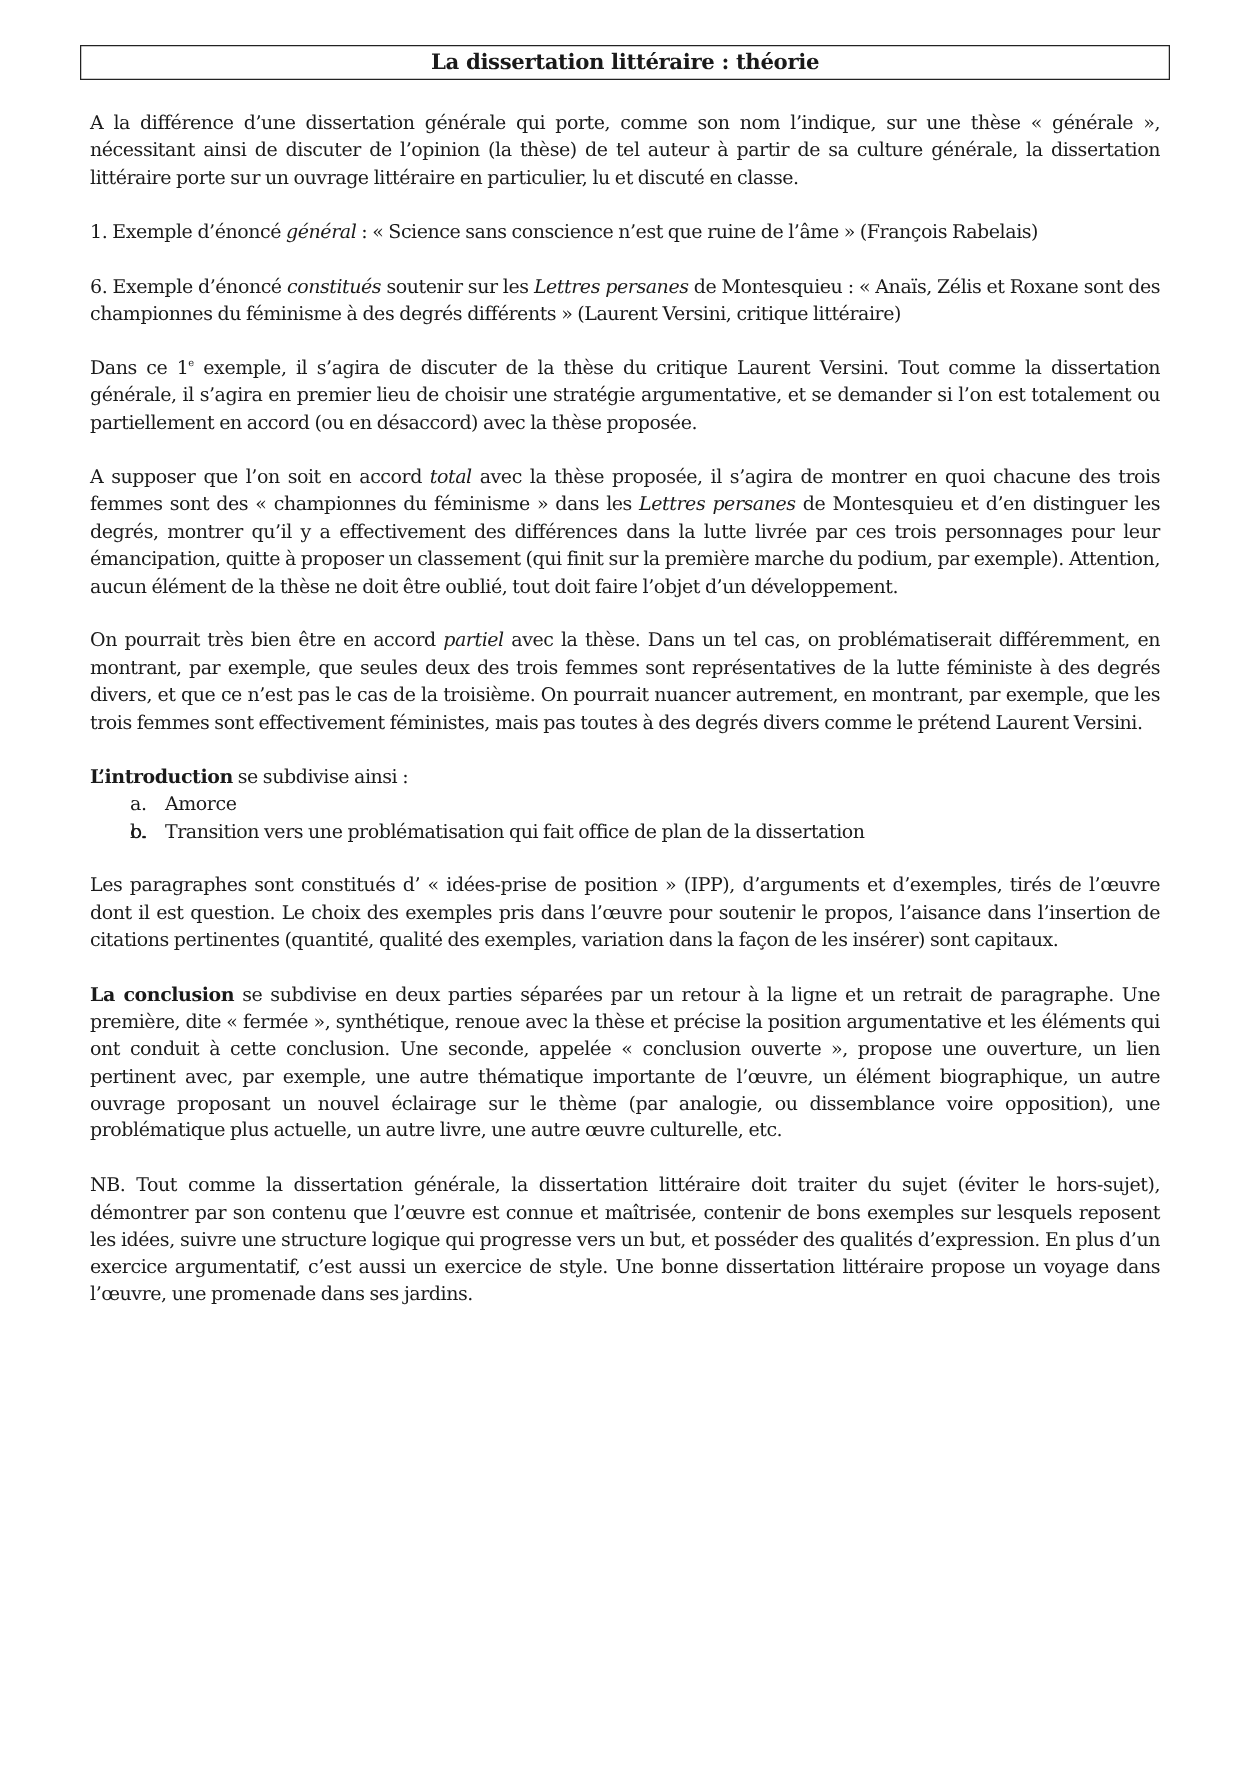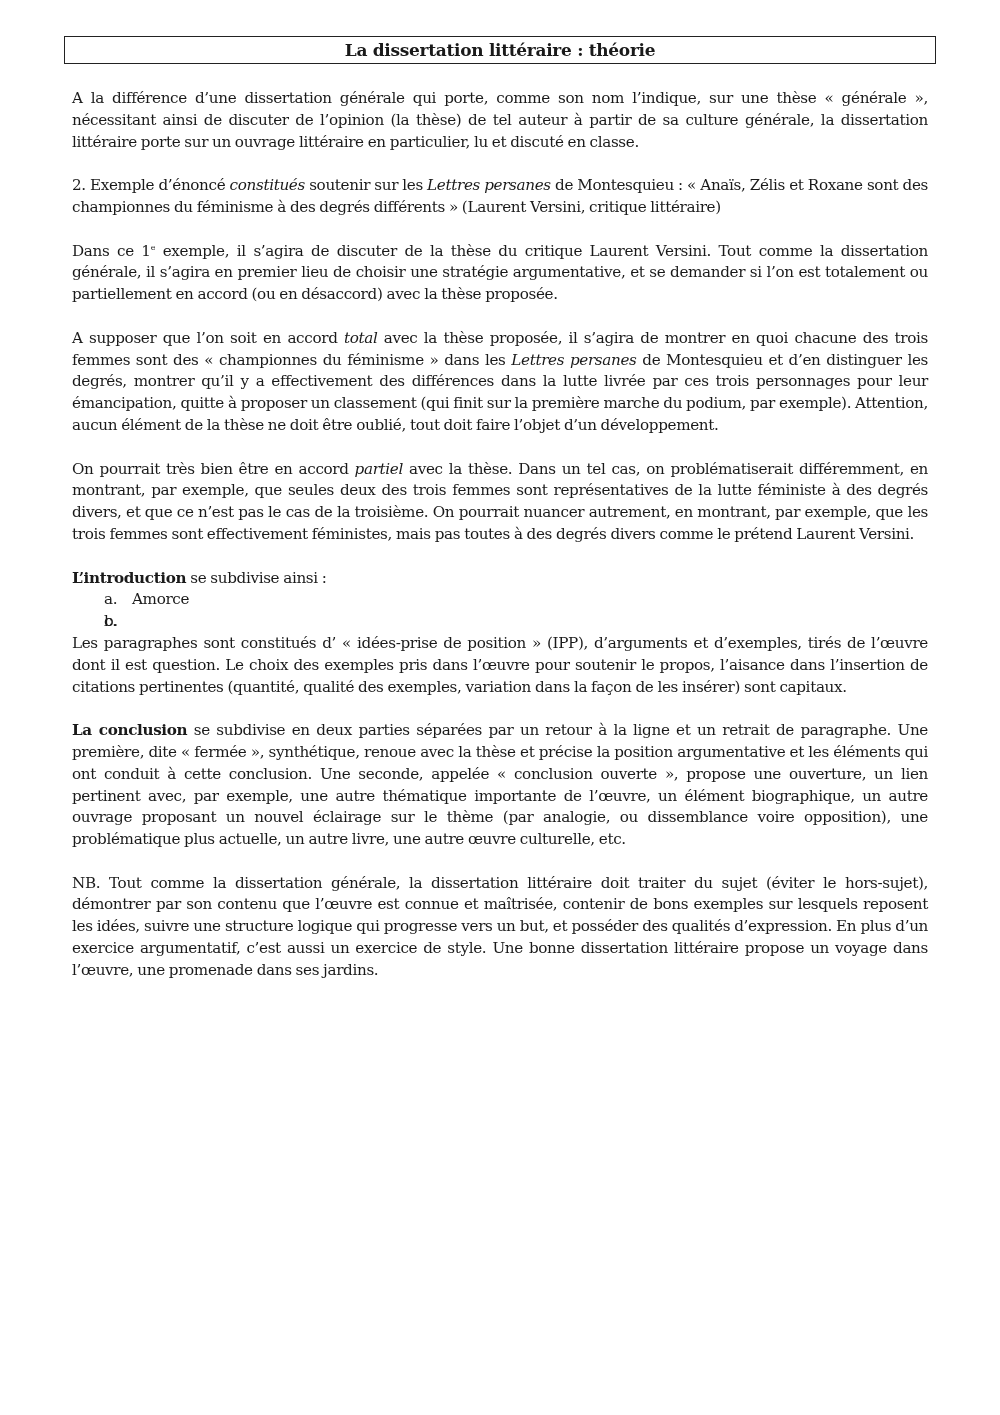--- a/index.html
+++ b/index.html
@@ -73,36 +73,37 @@
 <body>
 
 <div class="page">
 
   <div class="title-box">La dissertation littéraire : théorie</div>
 
   <div class="content">
 
     <p class="last-left">A la différence d’une dissertation générale qui porte, comme son nom l’indique, sur une thèse « générale », nécessitant ainsi de discuter de l’opinion (la thèse) de tel auteur à partir de sa culture générale, la dissertation littéraire porte sur un ouvrage littéraire en particulier, lu et discuté en classe.</p>
 
+    <p class="last-left"><span>1. Exemple d’énoncé </span><em>général</em><span> : « Science sans conscience n’est que ruine de l’âme » (François Rabelais)</span></p>
 
-    <p class="last-left"><span>2. Exemple d’énoncé </span><em>constitués</em><span> soutenir sur les </span><em>Lettres persanes</em><span> de Montesquieu : « Anaïs, Zélis et Roxane sont des championnes du féminisme à des degrés différents » (Laurent Versini, critique littéraire)</span></p>
+    <p class="last-left"><span>6. Exemple d’énoncé </span><em>constitués</em><span> soutenir sur les </span><em>Lettres persanes</em><span> de Montesquieu : « Anaïs, Zélis et Roxane sont des championnes du féminisme à des degrés différents » (Laurent Versini, critique littéraire)</span></p>
 
     <p class="last-left"><span>Dans ce 1</span><sup>e</sup><span> exemple, il s’agira de discuter de la thèse du critique Laurent Versini. Tout comme la dissertation générale, il s’agira en premier lieu de choisir une stratégie argumentative, et se demander si l’on est totalement ou partiellement en accord (ou en désaccord) avec la thèse proposée.</span></p>
 
     <p class="last-left"><span>A supposer que l’on soit en accord </span><em>total</em><span> avec la thèse proposée, il s’agira de montrer en quoi chacune des trois femmes sont des « championnes du féminisme » dans les </span><em>Lettres persanes</em><span> de Montesquieu et d’en distinguer les degrés, montrer qu’il y a effectivement des différences dans la lutte livrée par ces trois personnages pour leur émancipation, quitte à proposer un classement (qui finit sur la première marche du podium, par exemple). Attention, aucun élément de la thèse ne doit être oublié, tout doit faire l’objet d’un développement.</span></p>
 
     <p class="last-left"><span>On pourrait très bien être en accord </span><em>partiel</em><span> avec la thèse. Dans un tel cas, on problématiserait différemment, en montrant, par exemple, que seules deux des trois femmes sont représentatives de la lutte féministe à des degrés divers, et que ce n’est pas le cas de la troisième. On pourrait nuancer autrement, en montrant, par exemple, que les trois femmes sont effectivement féministes, mais pas toutes à des degrés divers comme le prétend Laurent Versini.</span></p>
 
 
     <p class="nomargin"><strong>L’introduction</strong><span> se subdivise ainsi :</span></p>
 
     <ol class="intro-list">
       <li><span class="marker">a.</span><span>Amorce</span></li>
       <li><span class="marker">b.</span></li>
-      <li><span class="marker">c.</span></li>
+      <li><span class="marker">c.</span><span>Transition vers une problématisation qui fait office de plan de la dissertation</span></li>
     </ol>
 
     <p class="last-left">Les paragraphes sont constitués d’ « idées-prise de position » (IPP), d’arguments et d’exemples, tirés de l’œuvre dont il est question. Le choix des exemples pris dans l’œuvre pour soutenir le propos, l’aisance dans l’insertion de citations pertinentes (quantité, qualité des exemples, variation dans la façon de les insérer) sont capitaux.</p>
 
     <p class="last-left"><strong>La conclusion</strong><span> se subdivise en deux parties séparées par un retour à la ligne et un retrait de paragraphe. Une première, dite « fermée », synthétique, renoue avec la thèse et précise la position argumentative et les éléments qui ont conduit à cette conclusion. Une seconde, appelée « conclusion ouverte », propose une ouverture, un lien pertinent avec, par exemple, une autre thématique importante de l’œuvre, un élément biographique, un autre ouvrage proposant un nouvel éclairage sur le thème (par analogie, ou dissemblance voire opposition), une problématique plus actuelle, un autre livre, une autre œuvre culturelle, etc.</span></p>
 
     <p class="last-left">NB. Tout comme la dissertation générale, la dissertation littéraire doit traiter du sujet (éviter le hors-sujet), démontrer par son contenu que l’œuvre est connue et maîtrisée, contenir de bons exemples sur lesquels reposent les idées, suivre une structure logique qui progresse vers un but, et posséder des qualités d’expression. En plus d’un exercice argumentatif, c’est aussi un exercice de style. Une bonne dissertation littéraire propose un voyage dans l’œuvre, une promenade dans ses jardins.</p>
 
   </div>
 </div>

